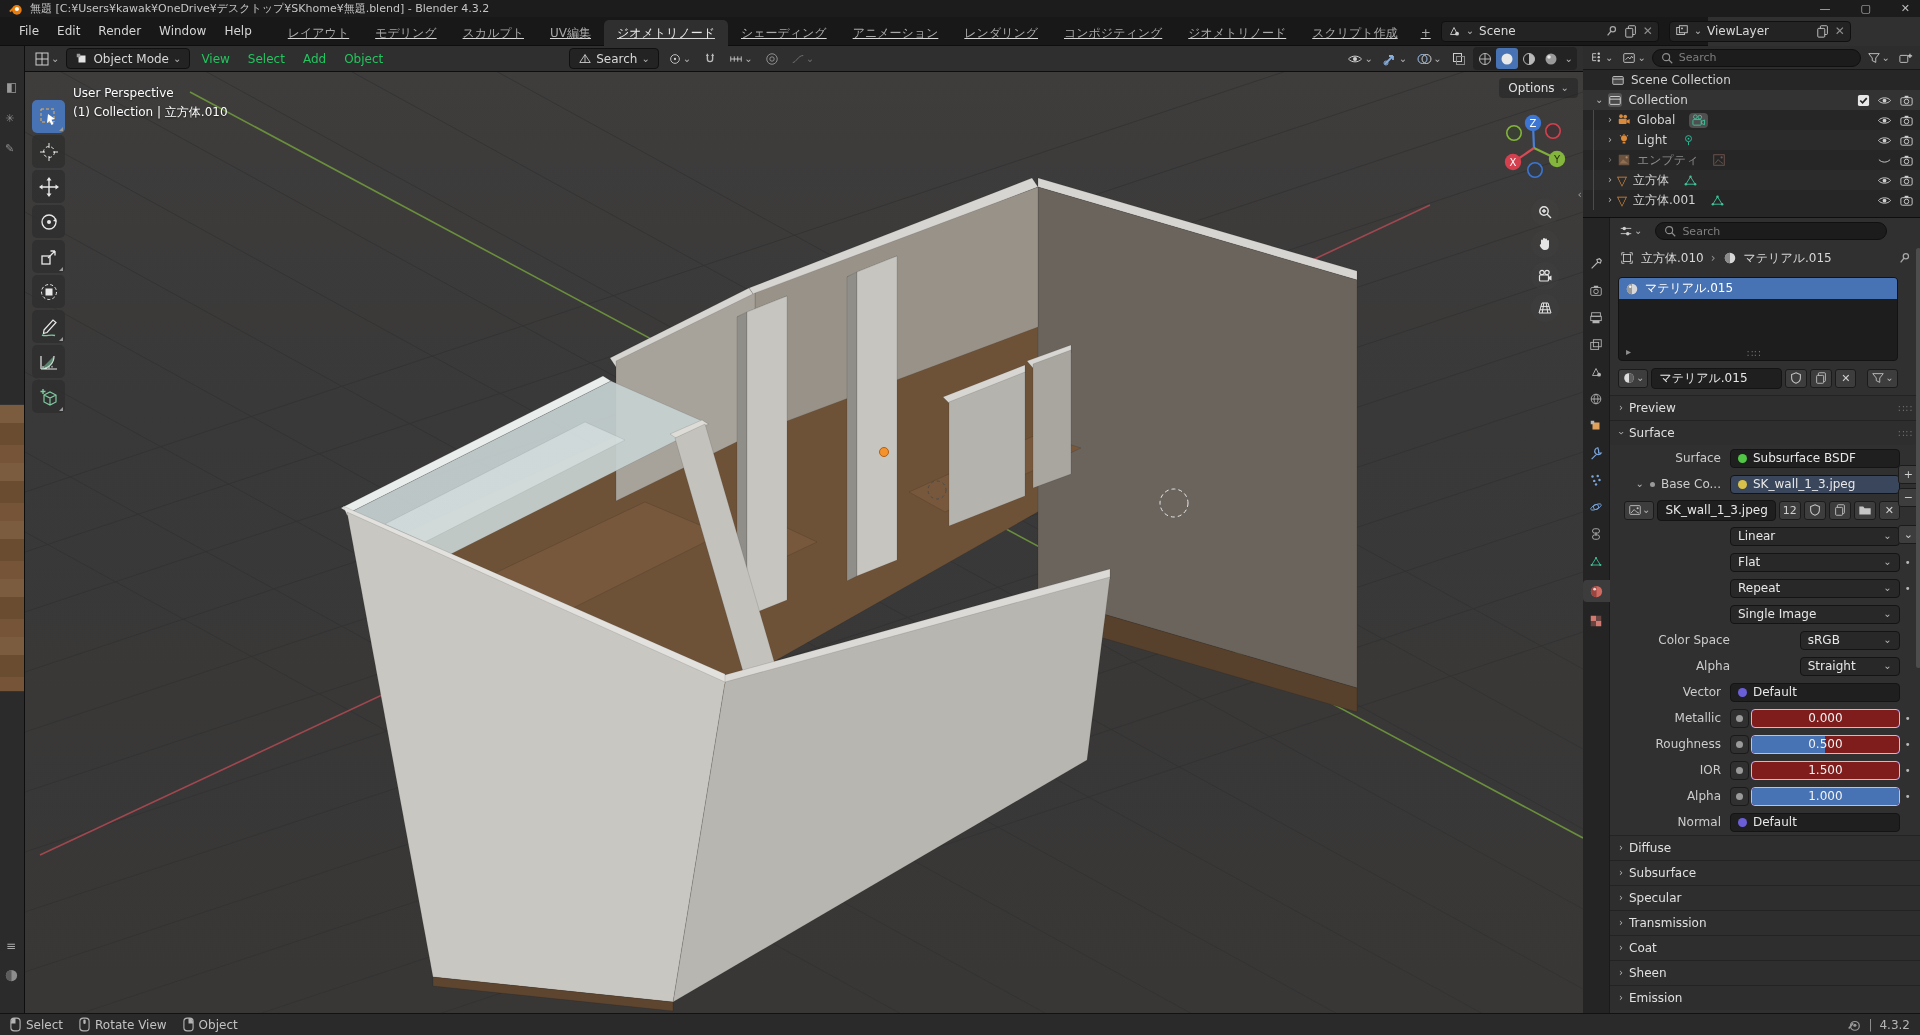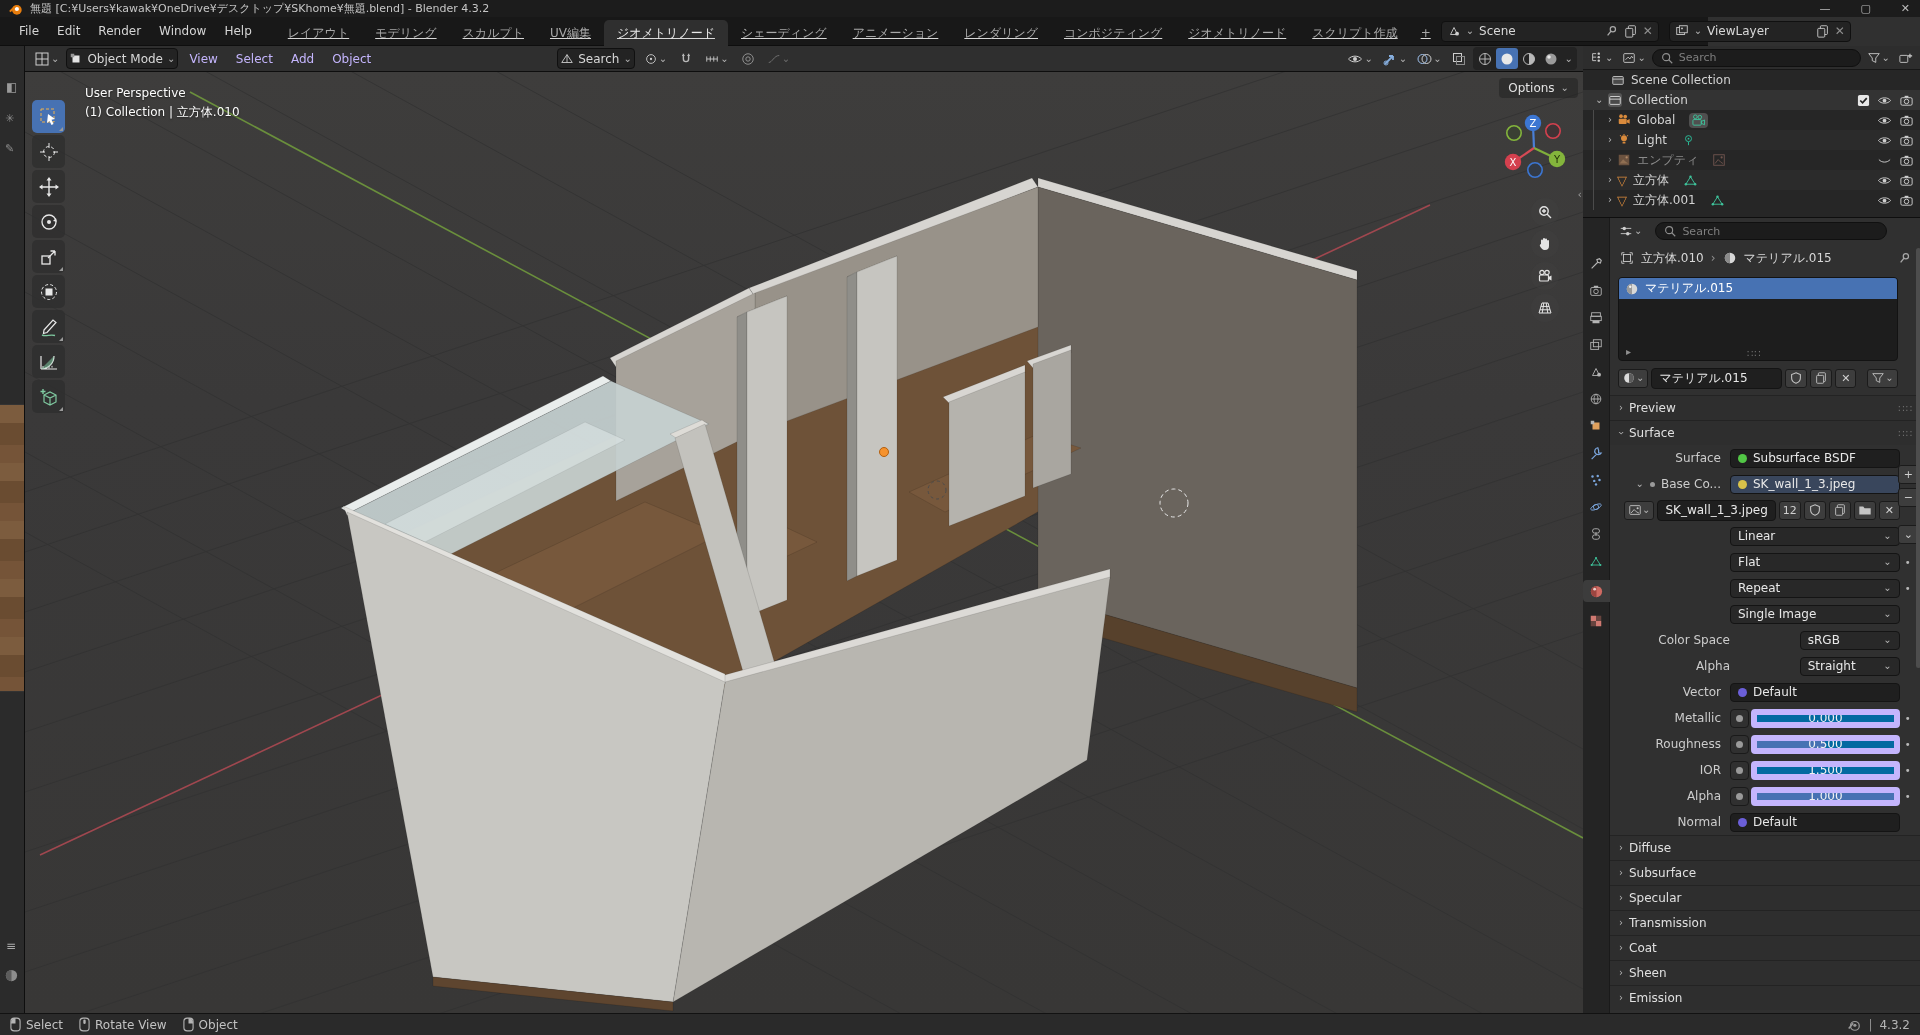--- a/index.html
+++ b/index.html
@@ -33,29 +33,29 @@
     border-right:1px solid #0e0e0e; }
   #wood-strip { position:absolute; left:0; top:358px; width:24px; height:288px;
     background:repeating-linear-gradient(180deg,#7c5c3e 0 18px,#6a4c31 18px 40px,#755438 40px 58px);
     border-top:1px solid #333; border-bottom:1px solid #333; }
   #viewport { position:absolute; left:25px; top:46px; width:1558px; height:967px; }
   #vp-header { position:absolute; left:0; top:0; width:100%; height:26px; background:#2f2f2f;
     border-bottom:1px solid #0e0e0e; display:flex; align-items:center; padding:0 6px; gap:4px; }
   #vp-canvas { position:absolute; left:0; top:26px; width:1558px; height:941px; overflow:hidden;
     background:linear-gradient(#3e3d3c 0%, #3a3939 35%, #383736 100%); }
 
-  .hdr-menu { padding:0 7px; height:20px; line-height:20px; border-radius:4px; color:#c4b5fd; }
+  .hdr-menu { padding:0 7px; height:20px; line-height:20px; border-radius:4px; color:#22c55e; }
   .hdr-btn { display:flex; align-items:center; gap:4px; background:#232323; border:1px solid #101010;
-    border-radius:4px; height:21px; padding:0 2px; }
+    border-radius:4px; height:21px; padding:0 8px; }
   .icon16 { width:16px; height:16px; display:inline-block; }
   .icon14 { width:14px; height:14px; display:inline-block; }
   .tgl { display:flex; align-items:center; height:21px; padding:0 3px; border-radius:3px; gap:1px; }
 
   
-  #vp-text { position:absolute; left:60px; top:12px; color:#fcfcfc; text-shadow:0 1px 2px #0008;
+  #vp-text { position:absolute; left:48px; top:12px; color:#fcfcfc; text-shadow:0 1px 2px #0008;
     font-size:12px; line-height:19px; pointer-events:none; }
   #options-btn { position:absolute; right:5px; top:6px; height:20px; background:#20202085;
     border-radius:4px; display:flex; align-items:center; gap:6px; padding:0 9px; color:#e2e2e2; }
   #toolbar { position:absolute; left:7px; top:28px; display:flex; flex-direction:column; gap:2px; }
   .tool-btn { width:33px; height:33px; background:#2e2e2ecc; border-radius:5px; display:flex;
     align-items:center; justify-content:center; position:relative; }
   .tool-btn.active { background:#4772b3; }
   .tool-corner { position:absolute; right:2px; bottom:2px; width:0; height:0;
     border-left:4px solid transparent; border-bottom:4px solid #9a9a9a; }
   #nav-gizmo { position:absolute; right:16px; top:40px; }
@@ -89,21 +89,21 @@
   #prop-content { flex:1; position:relative; }
   #prop-header { height:26px; display:flex; align-items:center; padding:0 6px; gap:6px; }
   .prow { display:flex; align-items:center; height:26px; padding:0 6px 0 8px; }
   .plabel { width:112px; text-align:right; padding-right:9px; color:#cccccc; white-space:nowrap; }
   .plabel-left { width:112px; text-align:right; padding-left:15px; color:#cccccc; }
   .pfield { flex:1; height:19px; border-radius:4px; display:flex; align-items:center;
     padding:0 7px; gap:6px; background:#1f1f1f; border:1px solid #141414; color:#e8e8e8; }
   .pfield.dd { background:#282828; }
   .pfield.dd .chev { margin-left:auto; }
   .animdot { width:16px; text-align:center; color:#b9b9b9; font-size:10px; }
-  .slider { flex:1; height:19px; border-radius:4px; background:#0369a1; border:6px solid #c4b5fd;
+  .slider { flex:1; height:19px; border-radius:4px; background:#7f1d1d; border:1px solid #c4b5fd;
     position:relative; overflow:hidden; color:#f2f2f2; }
   .slider .fill { position:absolute; left:0; top:0; bottom:0; background:#4772b3; }
   .slider .val { position:absolute; inset:0; display:flex; align-items:center; justify-content:center; }
   .socket { width:19px; height:19px; background:#303030; border:1px solid #1a1a1a; border-radius:4px;
     margin-right:2px; display:flex; align-items:center; justify-content:center; }
   .socket::after { content:""; width:7px; height:7px; border-radius:50%; background:#9a9a9a; }
   .panel-hdr { height:25px; display:flex; align-items:center; gap:6px; padding:0 9px;
     background:#2e2e2e; border-top:1px solid #232323; color:#e0e0e0; }
   .panel-hdr .grip { margin-left:auto; color:#6f6f6f; font-size:10px; letter-spacing:1px; }
   .cdot { width:9px; height:9px; border-radius:50%; display:inline-block; flex:none; }

